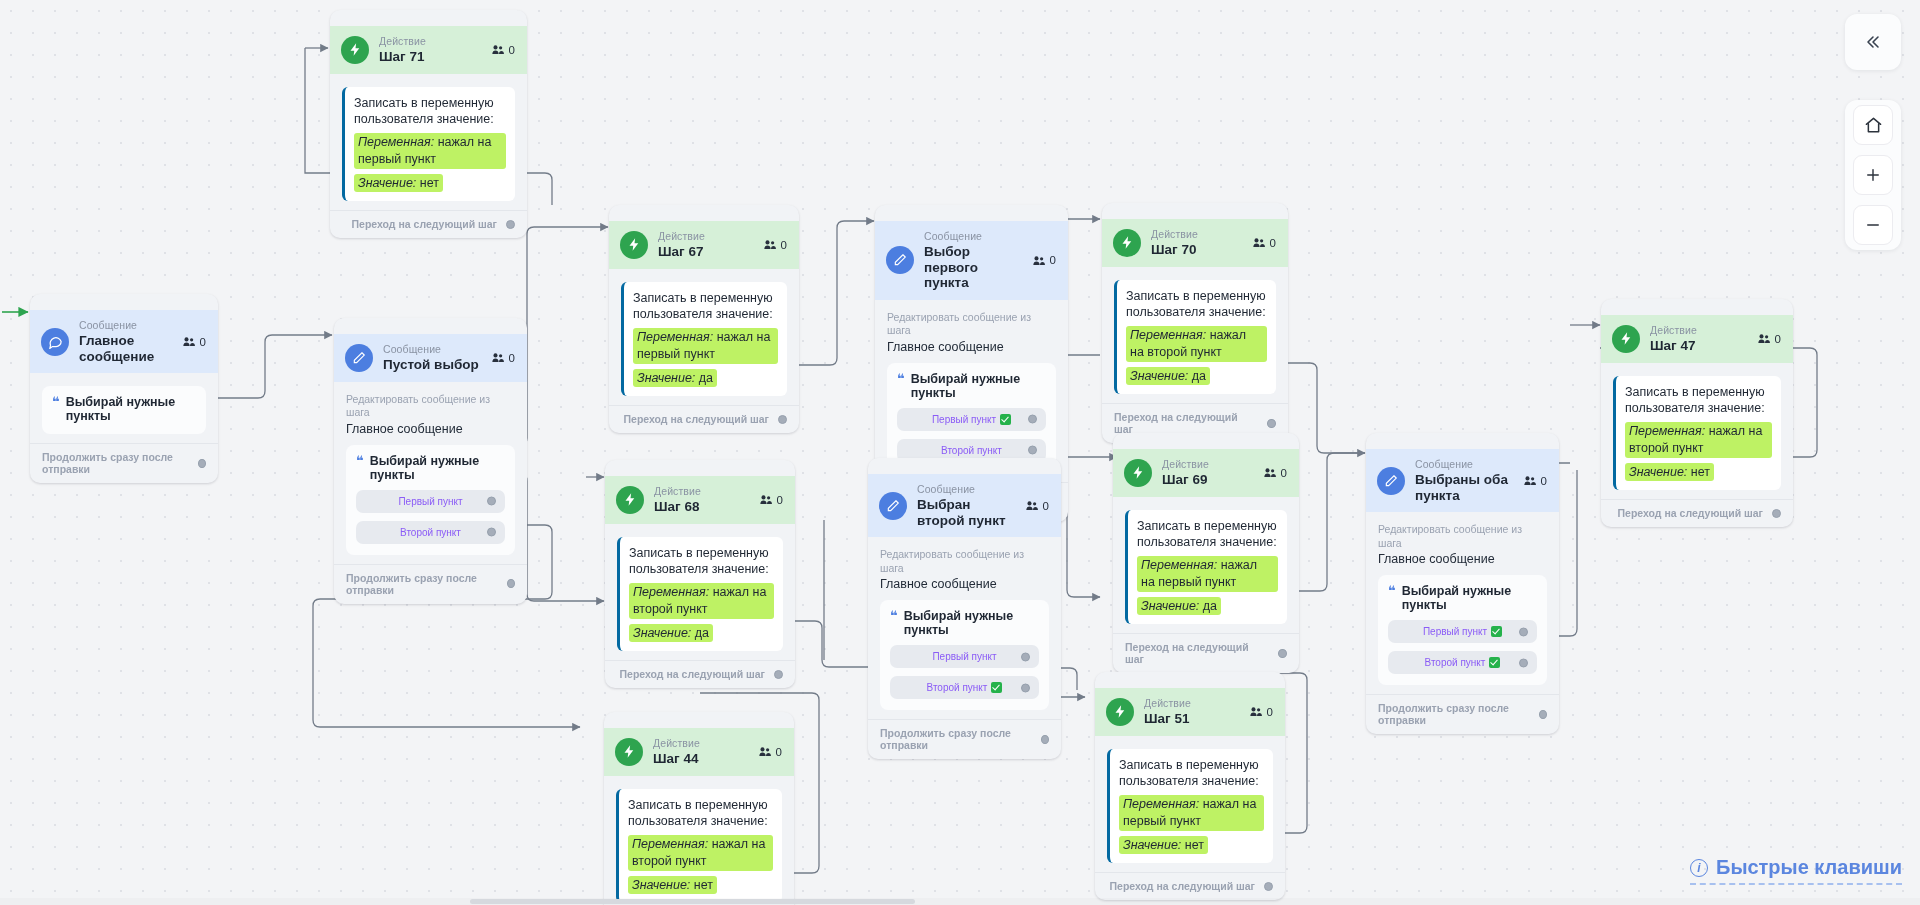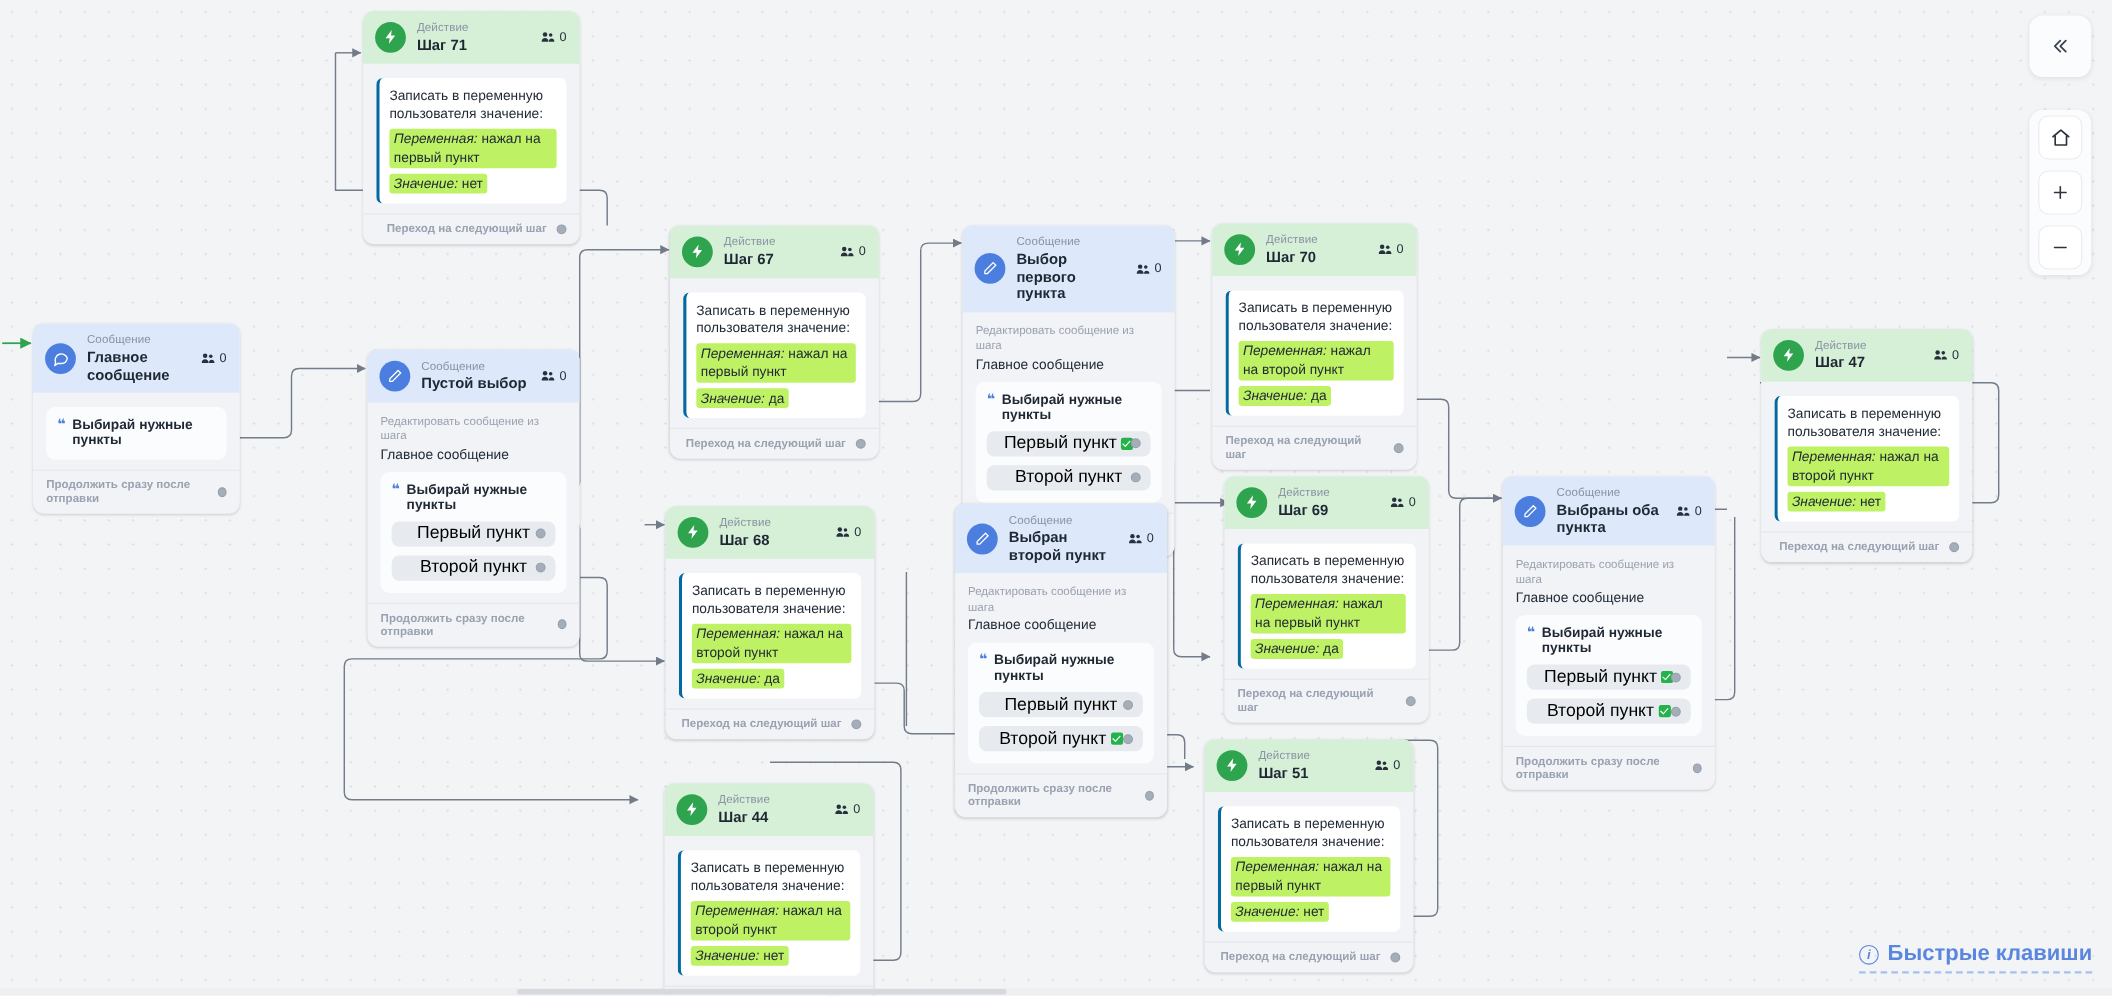--- a/index.html
+++ b/index.html
@@ -25,20 +25,21 @@
     border-radius: 10px;
     background: #f1f3f6;
     box-shadow: 0 1px 3px rgba(16,24,40,.10), 0 1px 2px rgba(16,24,40,.06);
     overflow: hidden;
     font-size: 12.5px;
   }
   .node-head {
     display: flex; align-items: center; gap: 10px;
     padding: 9px 12px 9px 11px;
     position: relative;
+    margin-top: 16px;
   }
   .node.action  .node-head { background: #d6f0d8; }
   .node.message .node-head { background: #dde9fb; }
 
   .head-icon {
     width: 28px; height: 28px; border-radius: 50%;
     display:flex; align-items:center; justify-content:center;
     flex: 0 0 28px;
   }
   .node.action  .head-icon { background: #2ea44f; }
@@ -79,21 +80,21 @@
   }
   .msg-quote { display:flex; align-items:flex-start; gap:6px; font-size:12.5px; color:#1f2733; font-weight:600; }
   .msg-quote .q { color:#4c7ee0; font-weight:700; font-size:13px; line-height:1; }
   .opt {
     position: relative;
     margin-top: 8px;
     background: #e7eaef;
     border-radius: 7px;
     height: 23px;
     display:flex; align-items:center; justify-content:center;
-    font-size: 16px; color:#000000;
+    font-size: 10px; color:#8b5cf6;
   }
   .opt .lbl { display:flex; align-items:center; gap:4px; }
   .chk { display:inline-block; width:11px; height:11px; background:#25b24b; border-radius:2px; position:relative; }
   .chk:after{ content:""; position:absolute; left:3px; top:1px; width:3px; height:6px; border:solid #fff; border-width:0 1.6px 1.6px 0; transform: rotate(42deg); }
   .opt .port { position:absolute; right:9px; top:50%; transform:translateY(-50%); }
 
   .port { width:9px; height:9px; border-radius:50%; background:#a5adb9; border:1px solid #96a0ad; }
 
   .node-foot {
     margin-top: 9px;

